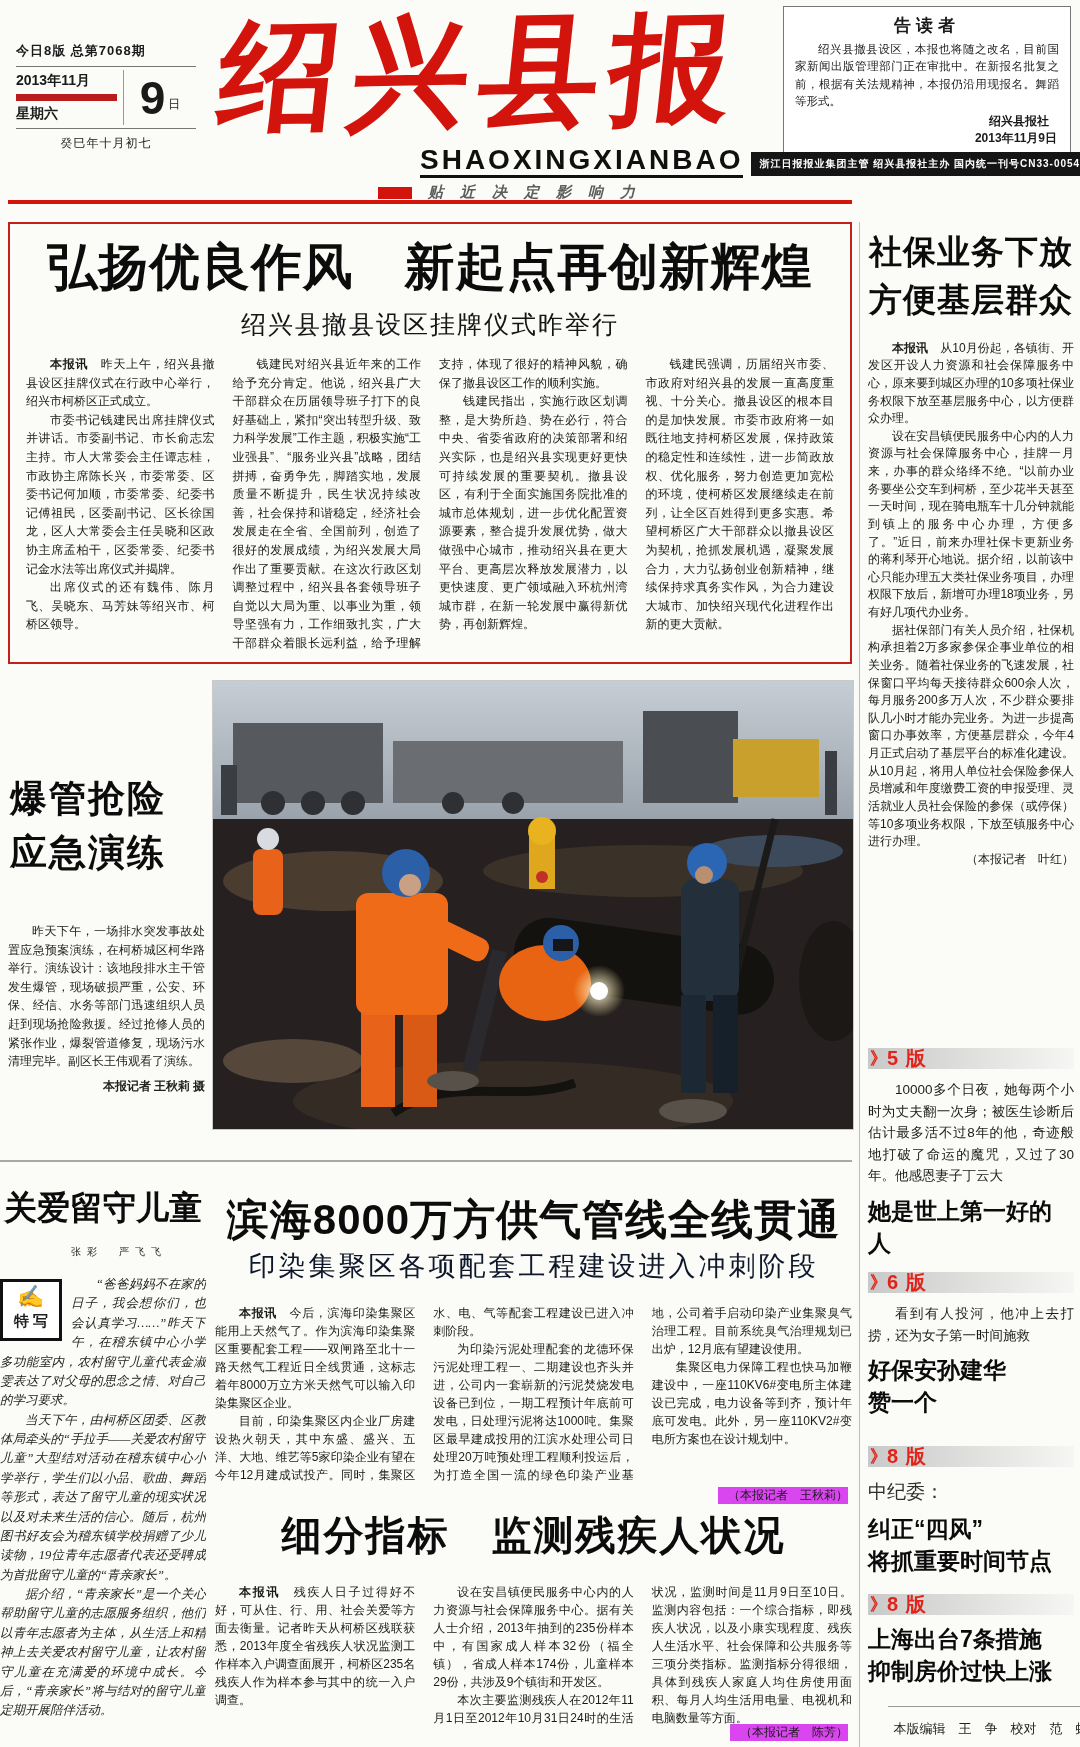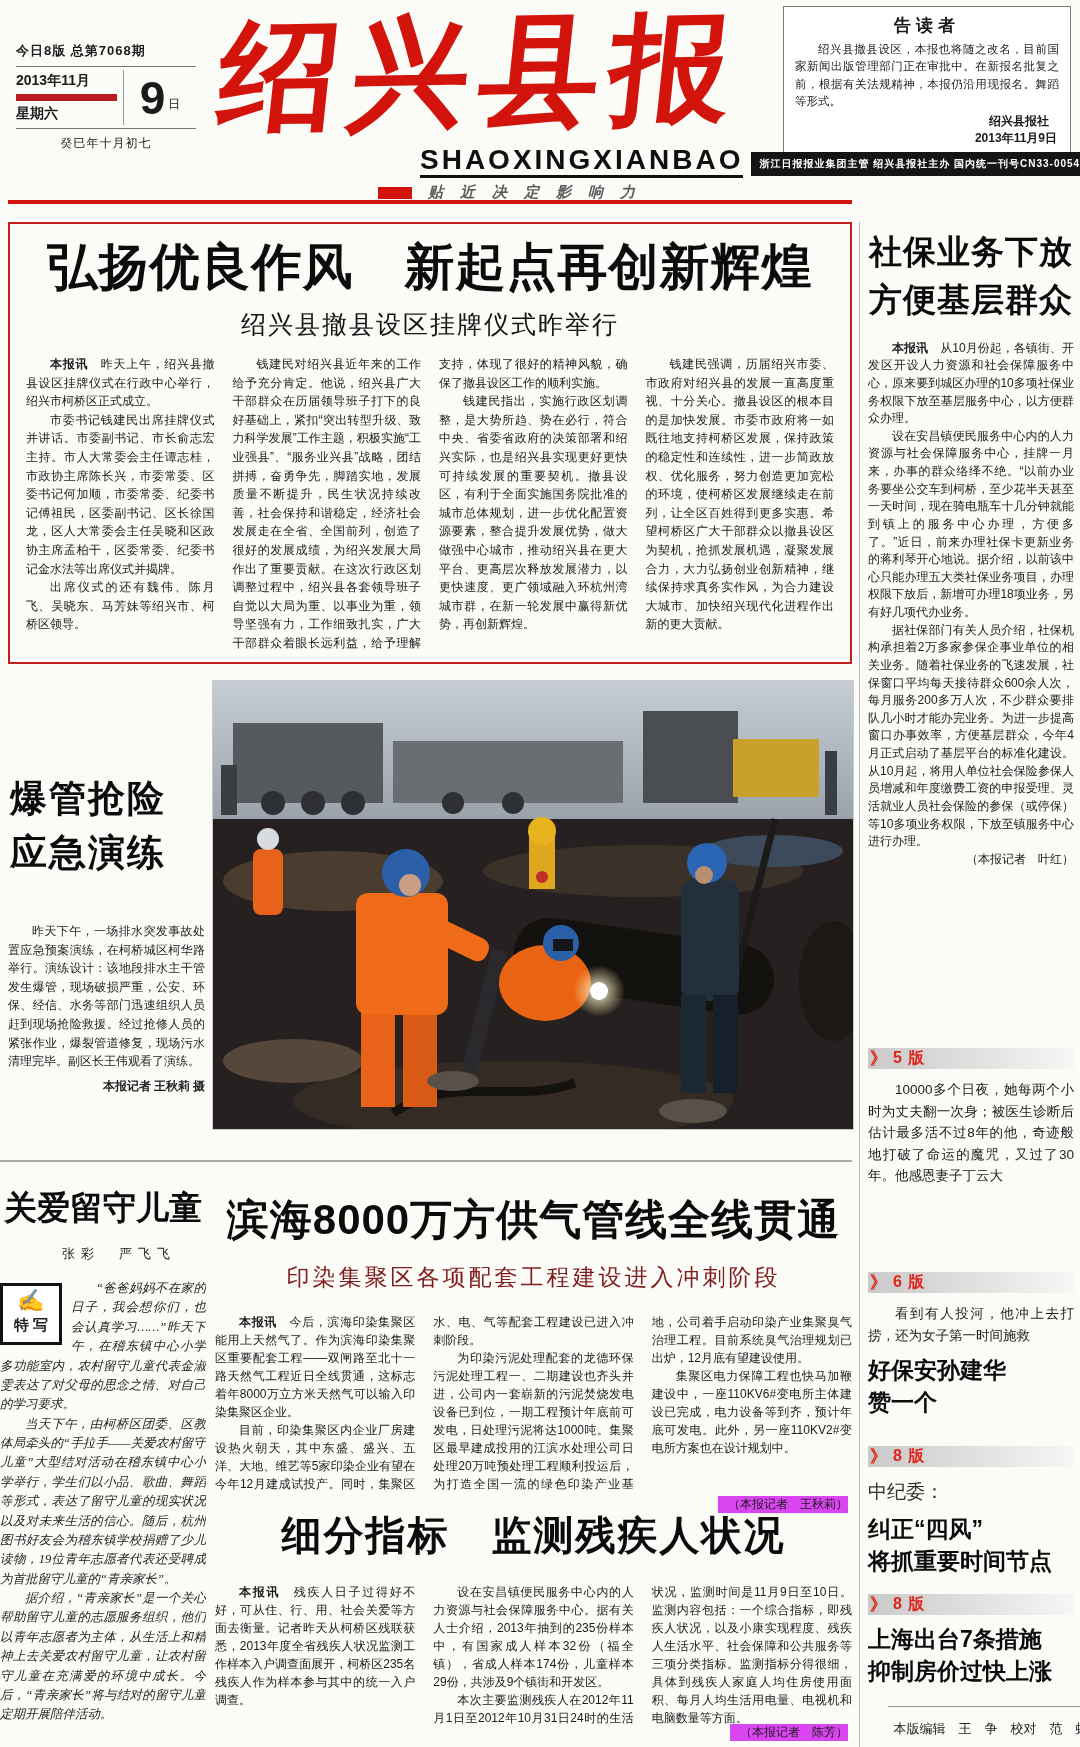--- a/index.html
+++ b/index.html
@@ -62,34 +62,34 @@
   #burst-caption{position:absolute;left:8px;top:922px;width:197px;height:212px;overflow:hidden;
       font-family:"Liberation Serif",serif;font-size:12px;line-height:1.55;text-align:justify;color:#222;}
   #burst-caption .credit{text-align:right;margin-top:6px;font-weight:bold;}
 
   #divider-h{position:absolute;left:0;top:1160px;width:852px;height:0;border-top:2px solid #a8a8a8;}
   #divider-v{position:absolute;left:859px;top:222px;width:0;height:1525px;border-left:1px solid #bbb;}
 
   
   #children{position:absolute;left:0;top:1186px;width:206px;height:561px;overflow:hidden;}
   #children .c-headline{font-size:33px;font-weight:bold;text-align:center;color:#0c0c0c;}
-  #children .c-byline{font-family:"Liberation Serif",serif;font-size:13px;text-align:center;
+  #children .c-byline{font-family:"Liberation Serif",serif;font-size:10px;text-align:center;
       margin-top:14px;letter-spacing:6px;color:#222;padding-left:32px;}
   #children .c-body{margin-top:16px;font-family:"Liberation Serif",serif;font-size:12.5px;
       line-height:1.55;text-align:justify;color:#1d1d1d;}
   #children .c-body p{margin:0;text-indent:2em;font-style:italic;}
   .feature-box{float:left;width:56px;height:56px;border:3px solid #111;margin:4px 9px 4px 0;
       display:flex;flex-direction:column;align-items:center;justify-content:center;background:#fff;}
   .feature-box .glyph{font-size:22px;line-height:1;}
   .feature-box .label{font-size:15px;font-weight:bold;letter-spacing:4px;margin-top:2px;padding-left:4px;}
 
   
   #gas{position:absolute;left:215px;top:1192px;width:637px;}
   #gas .g-headline{text-align:center;font-size:42px;font-weight:bold;color:#0c0c0c;letter-spacing:1px;}
-  #gas .g-subhead{text-align:center;font-size:23px;margin-top:14px;color:#7f1d1d;letter-spacing:3px;}
+  #gas .g-subhead{text-align:center;font-size:27px;color:#0f172a;letter-spacing:3px;}
   .colwrap{position:relative;margin-top:20px;overflow:hidden;}
   #gas .colwrap{height:200px;}
   .cols3{column-count:3;column-gap:18px;font-size:12px;line-height:1.5;text-align:justify;height:100%;}
   .abs-byline{position:absolute;right:4px;bottom:0;background:#d946ef;padding-left:10px;
       font-size:12px;}
 
   
   #disabled{position:absolute;left:215px;top:1508px;width:637px;}
   #disabled .d-headline{text-align:center;font-size:40px;font-weight:bold;color:#0c0c0c;letter-spacing:2px;}
   #disabled .colwrap{height:158px;}
@@ -98,21 +98,21 @@
   #social{position:absolute;left:868px;top:228px;width:206px;height:812px;overflow:hidden;}
   #social .s-headline{font-size:33px;font-weight:bold;line-height:1.45;text-align:center;
       color:#0c0c0c;letter-spacing:1px;}
   #social .s-body{margin-top:16px;font-size:12px;line-height:1.47;text-align:justify;}
   #social .s-body p{margin:0;text-indent:2em;}
 
   .teaser{position:absolute;left:868px;width:206px;}
   .t-bar{height:21px;background:linear-gradient(to right,#c9c9c9,#f6f6f4);display:flex;
       align-items:center;padding-left:2px;}
   .t-chev{color:#e0241b;font-weight:bold;font-size:17px;line-height:1;}
-  .t-page{color:#e0241b;font-weight:bold;font-size:16px;margin-left:6px;letter-spacing:1px;}
+  .t-page{color:#e0241b;font-weight:bold;font-size:20px;margin-left:0;letter-spacing:1px;}
   .t-lead{font-size:13.5px;line-height:1.6;text-align:justify;text-indent:2em;margin-top:10px;color:#1b1b1b;}
   .t-kicker{font-size:19px;margin-top:12px;color:#2e2e2e;}
   .t-h{font-size:23px;font-weight:bold;line-height:1.4;margin-top:8px;color:#0b0b0b;}
   #teaser5{top:1048px;} #teaser6{top:1272px;} #teaser8a{top:1446px;} #teaser8b{top:1594px;}
 
   #page-footer{position:absolute;left:888px;top:1706px;width:206px;border-top:1px solid #999;
       padding-top:13px;text-align:center;font-family:"Liberation Serif",serif;font-size:13px;color:#222;}
 </style>
 </head>
 <body>
@@ -300,20 +300,21 @@
       <p class="byline-right">（本报记者　叶红）</p>
     </div>
   </div>
 
   <div class="teaser" id="teaser5">
     <div class="t-bar">
       <span class="t-chev">》</span>
       <span class="t-page">5 版</span>
     </div>
     <div class="t-lead">10000多个日夜，她每两个小时为丈夫翻一次身；被医生诊断后估计最多活不过8年的他，奇迹般地打破了命运的魔咒，又过了30年。他感恩妻子丁云大</div>
+    <div class="t-h">她是世上第一好的人</div>
   </div>
 
   <div class="teaser" id="teaser6">
     <div class="t-bar">
       <span class="t-chev">》</span>
       <span class="t-page">6 版</span>
     </div>
     <div class="t-lead">看到有人投河，他冲上去打捞，还为女子第一时间施救</div>
     <div class="t-h">
       <div>好保安孙建华</div>

